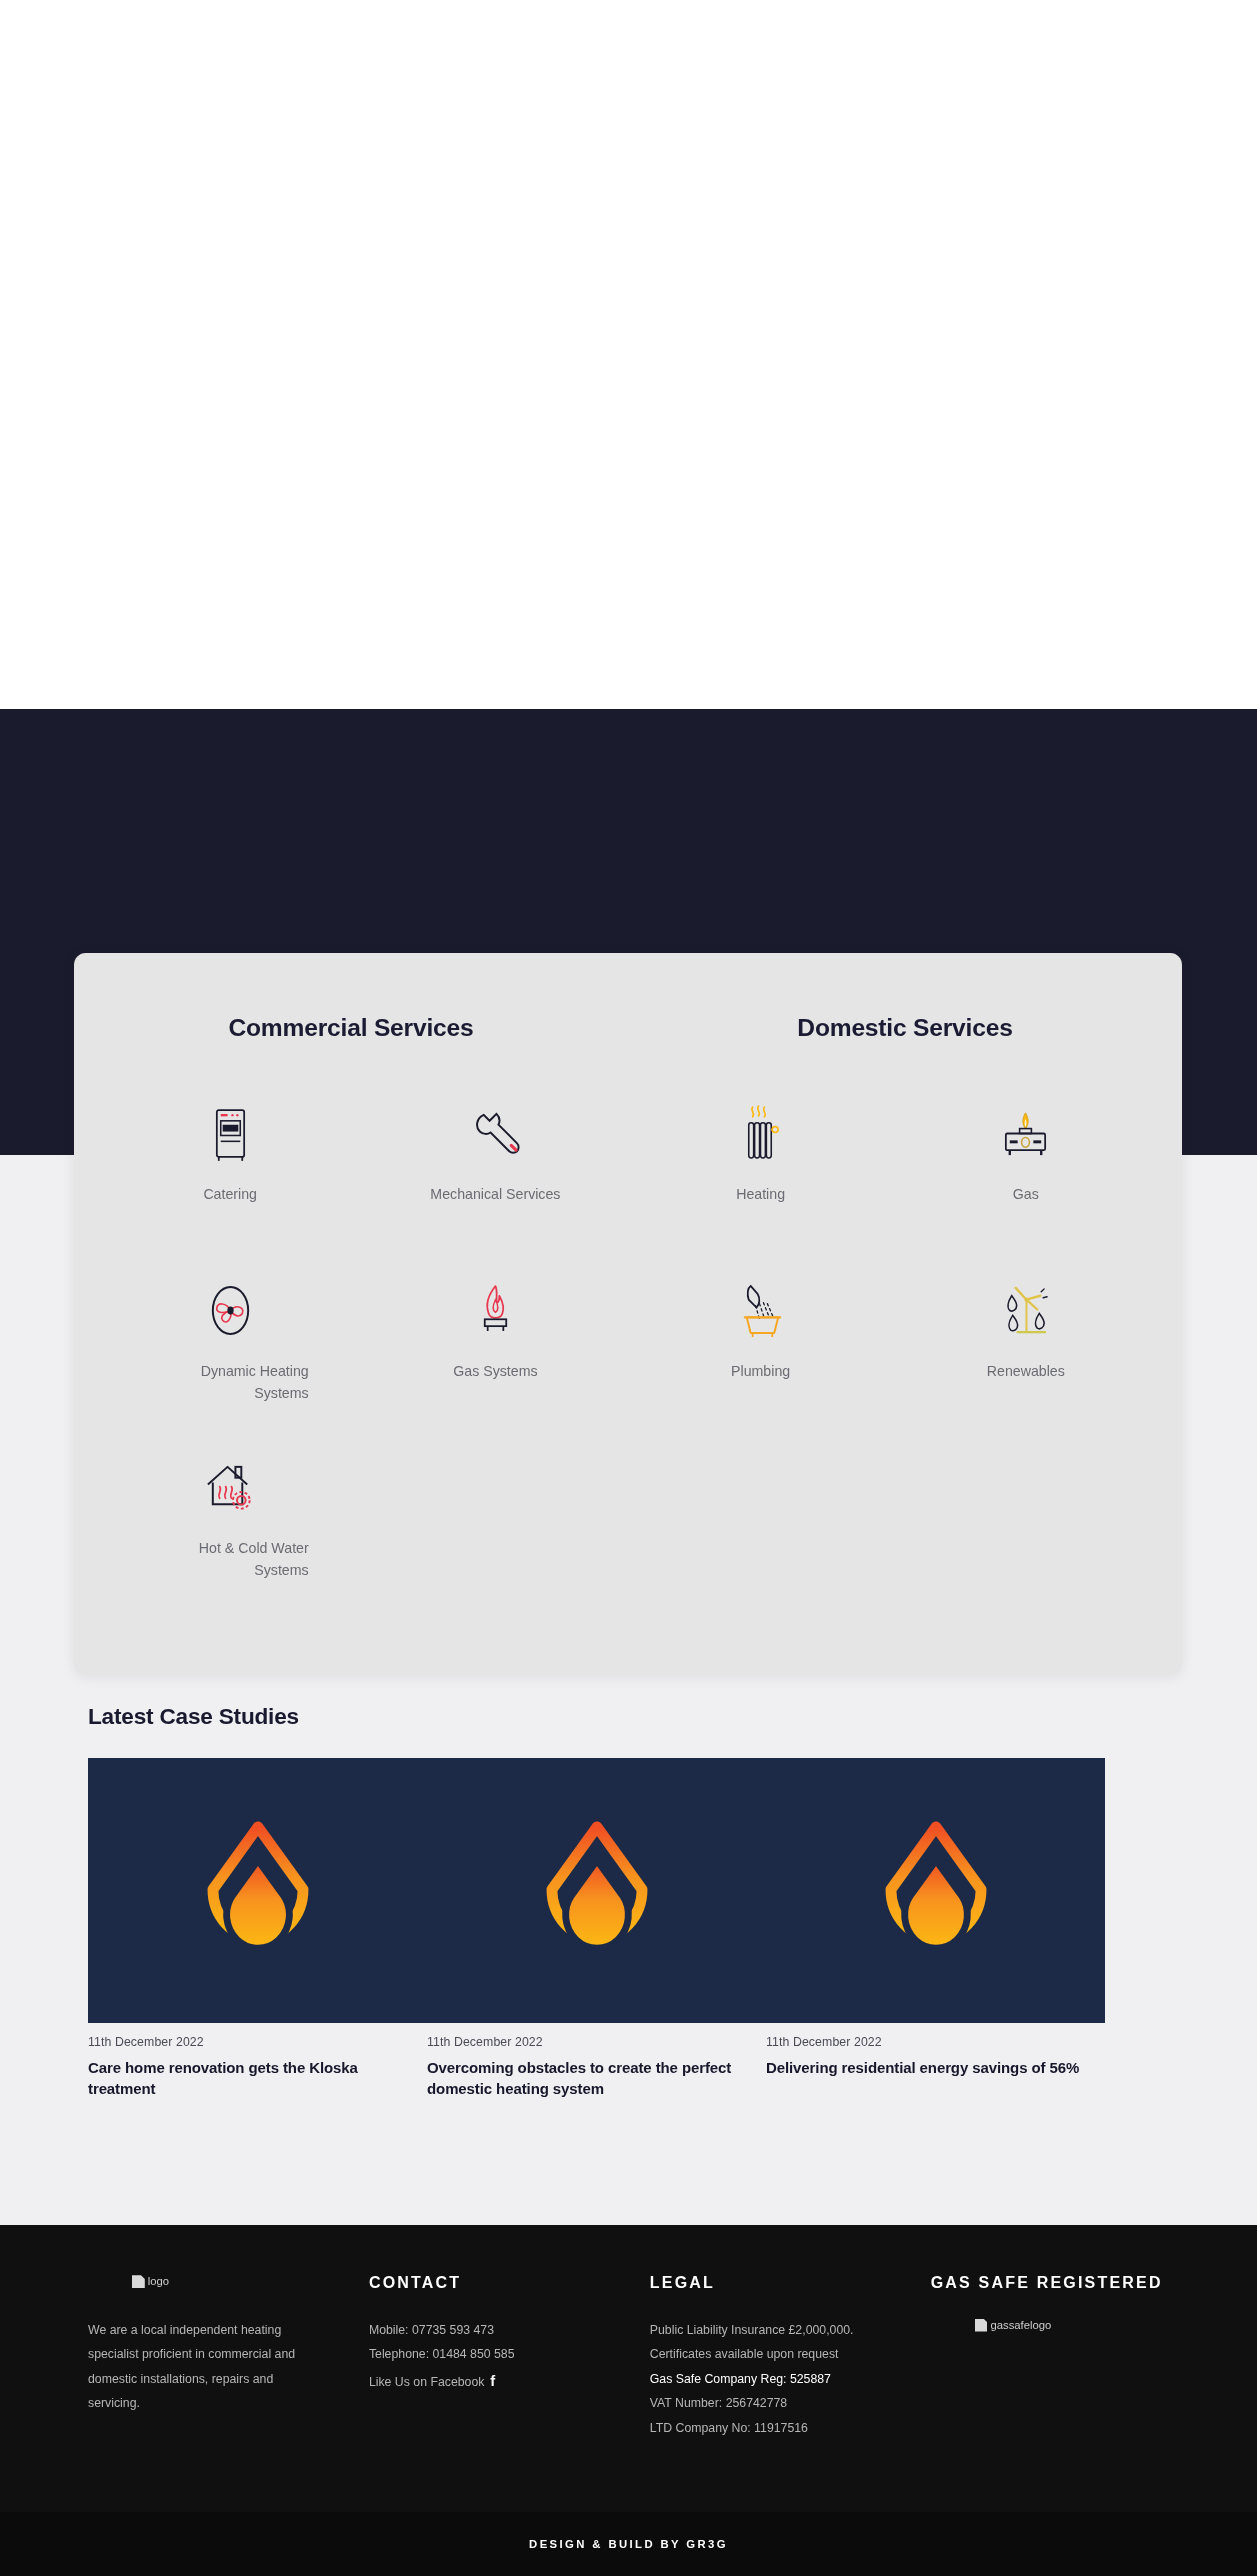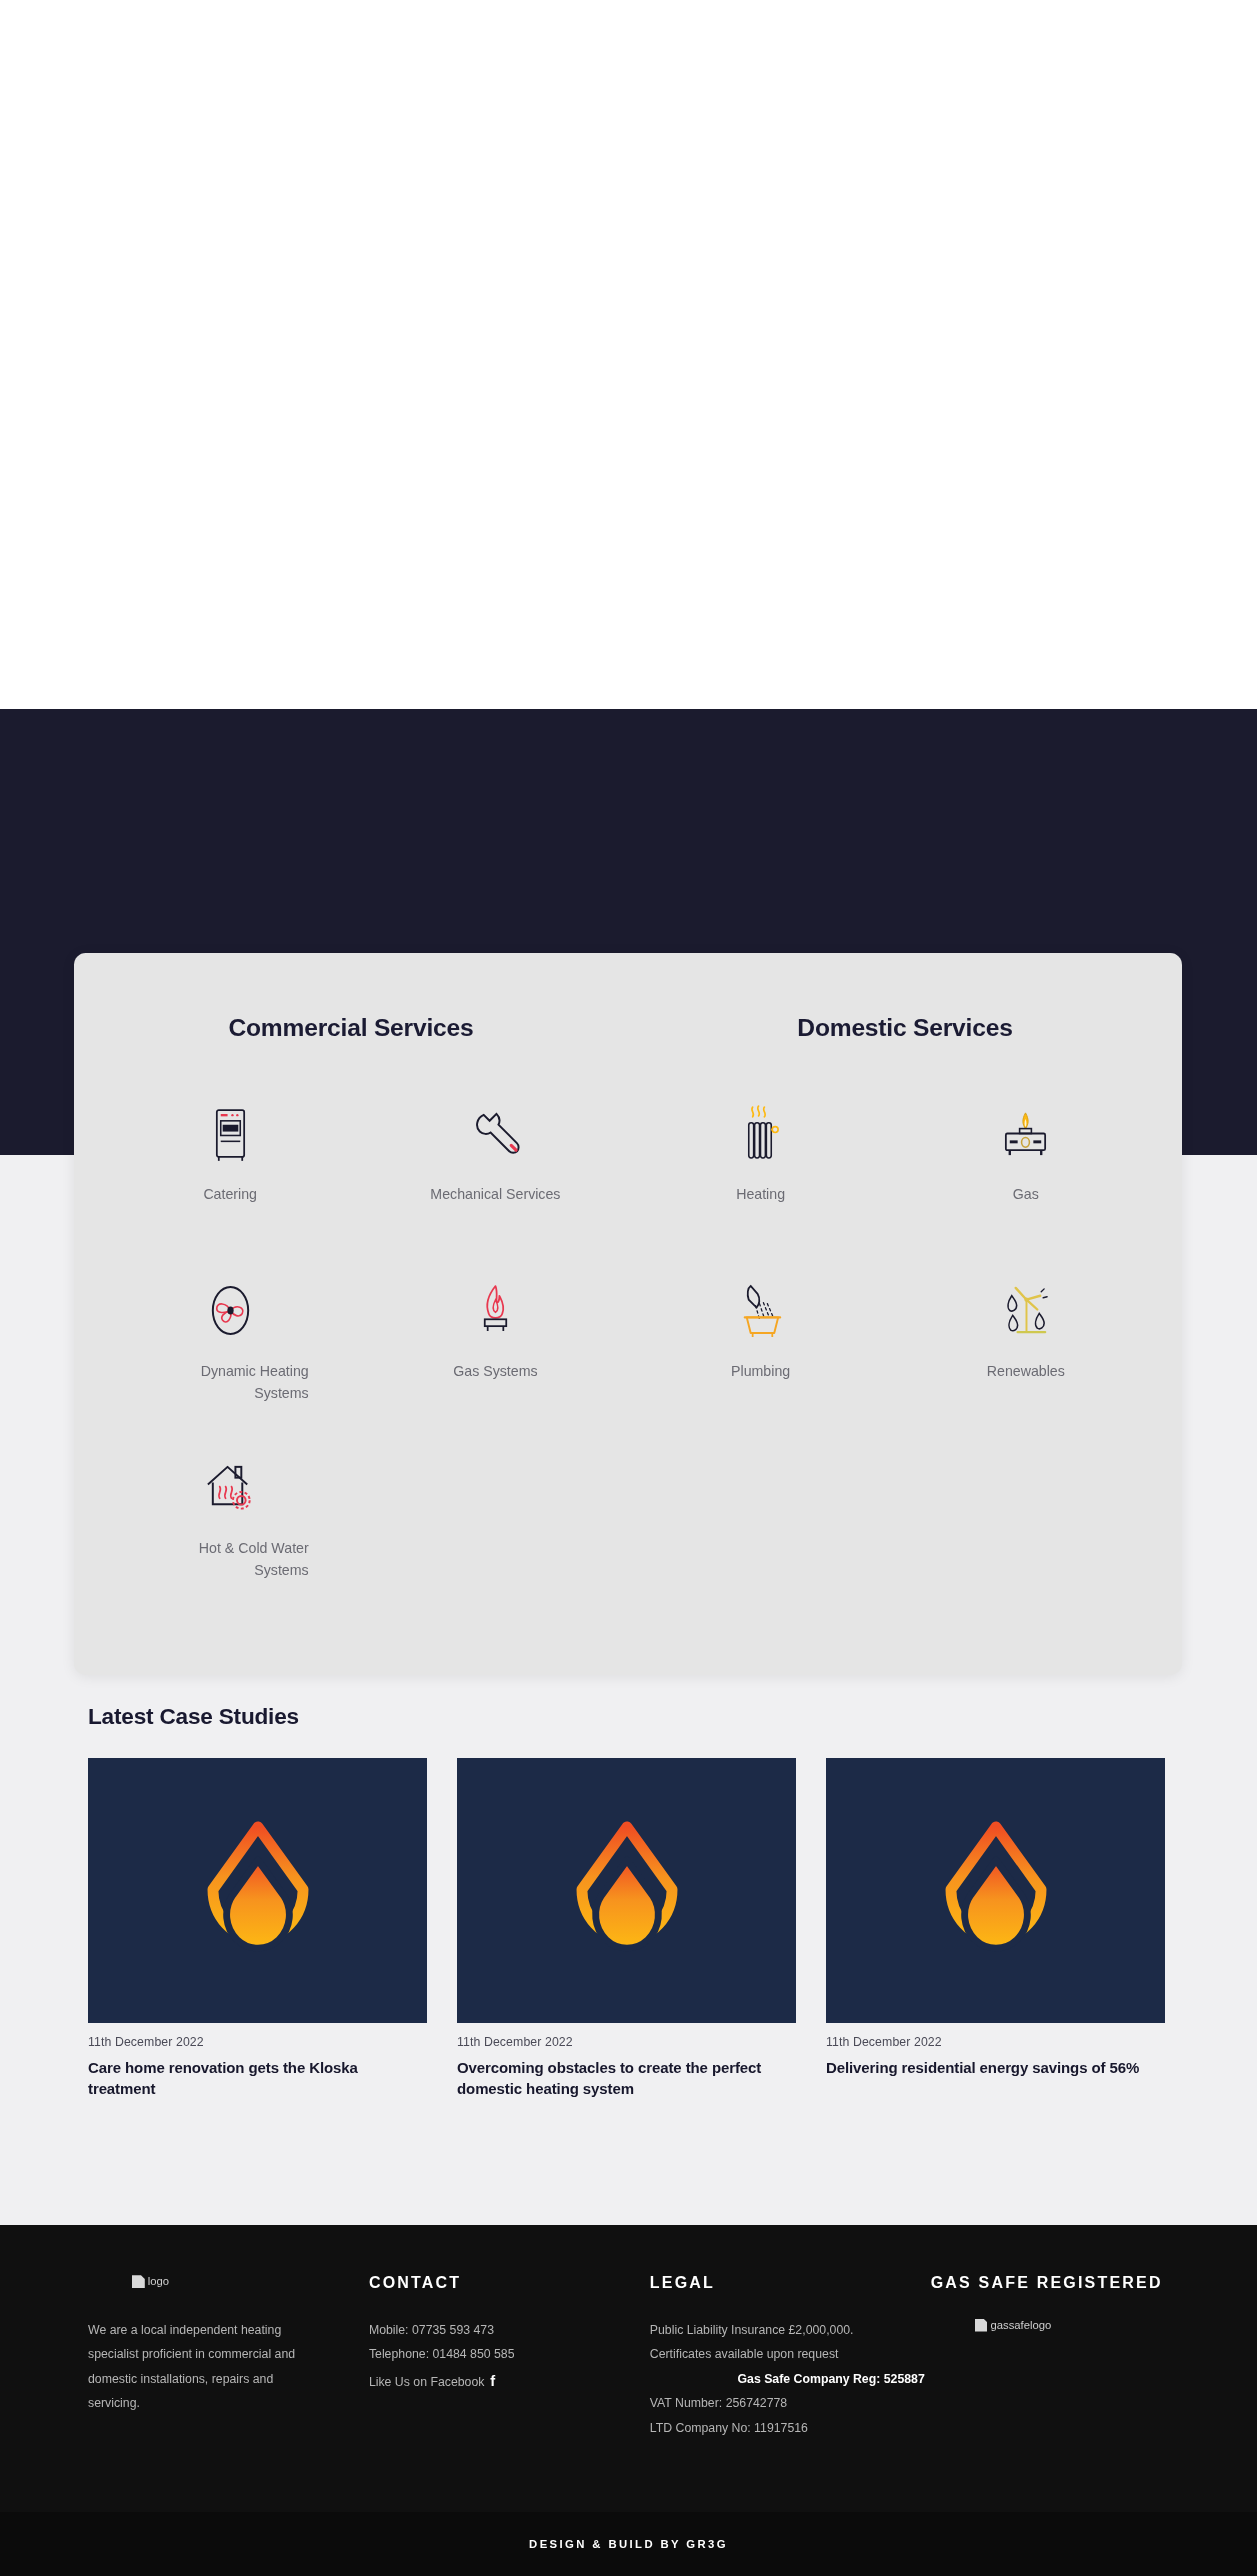--- a/index.html
+++ b/index.html
@@ -55,21 +55,21 @@
   }
 
   
   .cs-section { position:absolute; left:0; top:1704px; width:1139px; z-index:6;}
   .cs-title {
     margin-left:88px; font-size:22.6px; font-weight:bold; color:#191930;
     letter-spacing:-0.2px;
   }
   .cs-grid {
     margin-top:27.5px; margin-left:88px; width:1090px;
-    display:grid; grid-template-columns: repeat(3, 339px); column-gap:30px;
+    display:grid; grid-template-columns: repeat(3, 339px); 
   }
   .cs-card { width:339px; }
   .cs-thumb {
     width:339px; height:265px; background:#1c2a47;
     display:flex; align-items:center; justify-content:center;
     position:relative; overflow:hidden;
   }
   .cs-date {
     margin-top:12.8px; font-size:12.3px; color:#4a4a57; letter-spacing:0.1px;
   }
@@ -86,21 +86,21 @@
   .footer-inner {
     display:grid; grid-template-columns: 275px 275px 275px 275px;
     padding:49px 0 0 88px; column-gap:5.9px;
   }
   .f-head {
     font-size:16px; font-weight:bold; color:#ffffff; letter-spacing:2.2px;
     margin-bottom:25.5px;
   }
   .f-text { font-size:12.3px; color:#b6b6b6; line-height:2.0; max-width:228px; }
   .f-line { font-size:12.3px; color:#b6b6b6; line-height:2.0; }
-  .f-line.strong { color:#ffffff; font-weight:bold;text-align:right; }
+  .f-line.strong { color:#ffffff; font-weight:normal; }
   .broken-img {
     display:inline-flex; align-items:flex-start; gap:3px;
     font-size:11.3px; color:#cfcfcf;padding-left:44px;
   }
   .broken-glyph {
     width:12.8px; height:12.8px; background:#d9d9d9;
     clip-path: polygon(0 0, 70% 0, 100% 30%, 100% 100%, 0 100%);
     display:inline-block; position:relative;
   }
   .fb-glyph { font-weight:bold; font-size:14.7px; color:#ffffff; margin-left:5.9px; }

